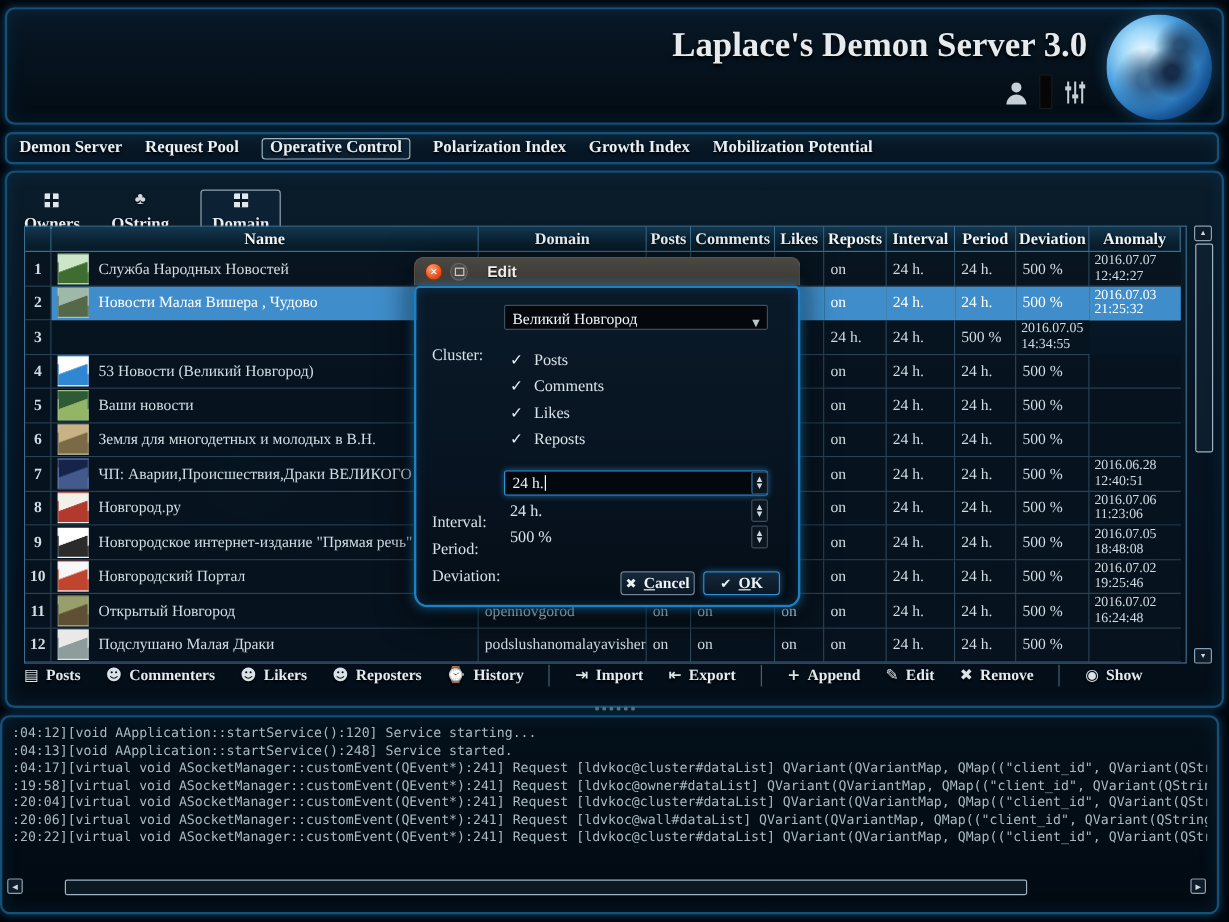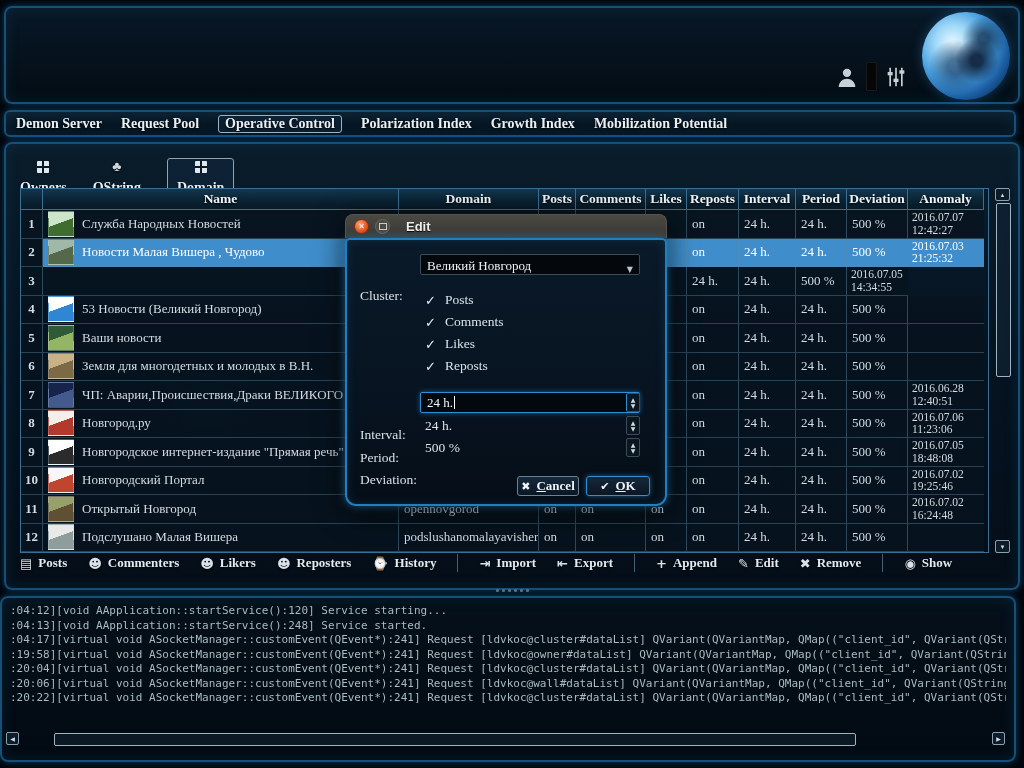--- a/index.html
+++ b/index.html
@@ -113,20 +113,21 @@
     background:linear-gradient(180deg,#15283a,#0a1725);border:1px solid #6e8191;border-radius:3px;
     font-size:13px;font-weight:bold;color:#eef3f7;box-sizing:border-box;}
   .dbtn .ic{font-family:"DejaVu Sans",sans-serif;font-size:11px;}
   #btn-cancel{left:170px;width:62px;}
   #btn-ok{left:239px;width:64px;border:1px solid #2f8fd4;box-shadow:0 0 5px rgba(45,145,215,.55);}
 </style>
 </head>
 <body>
 
 <div class="panel" id="header">
+  <div id="app-title">Laplace's Demon Server 3.0</div>
   <div id="hdr-icons">
     <svg class="svgicon" width="20" height="22" viewBox="0 0 24 26">
       <circle cx="12" cy="8" r="5" fill="#c6d0d6"></circle>
         <path d="M2 25c0-6 5-10 10-10s10 4 10 10z" fill="#c6d0d6"></path>
     </svg>
     <div id="hdr-bar"></div>
     <svg class="svgicon" width="20" height="22" viewBox="0 0 24 26">
       <g stroke="#c6d0d6" stroke-width="2">
           <line x1="5" y1="2" x2="5" y2="24"></line>
           <line x1="12" y1="2" x2="12" y2="24"></line>
@@ -359,21 +360,21 @@
           <div class="cell">24 h.</div>
           <div class="cell">24 h.</div>
           <div class="cell">500 %</div>
           <div class="cell anom">2016.07.02
 16:24:48</div>
         </div>
         <div class="trow brow">
           <div class="cell num">12</div>
           <div class="cell name">
             <div class="thumb" style="background: linear-gradient(160deg, rgb(233, 234, 232) 45%, rgb(143, 156, 156) 46%);"></div>
-            <div>Подслушано Малая Вишера</div>
+            <div>Подслушано Малая Драки</div>
           </div>
           <div class="cell">podslushanomalayavishera</div>
           <div class="cell">on</div>
           <div class="cell">on</div>
           <div class="cell">on</div>
           <div class="cell">on</div>
           <div class="cell">24 h.</div>
           <div class="cell">24 h.</div>
           <div class="cell">500 %</div>
           <div class="cell anom"></div>

